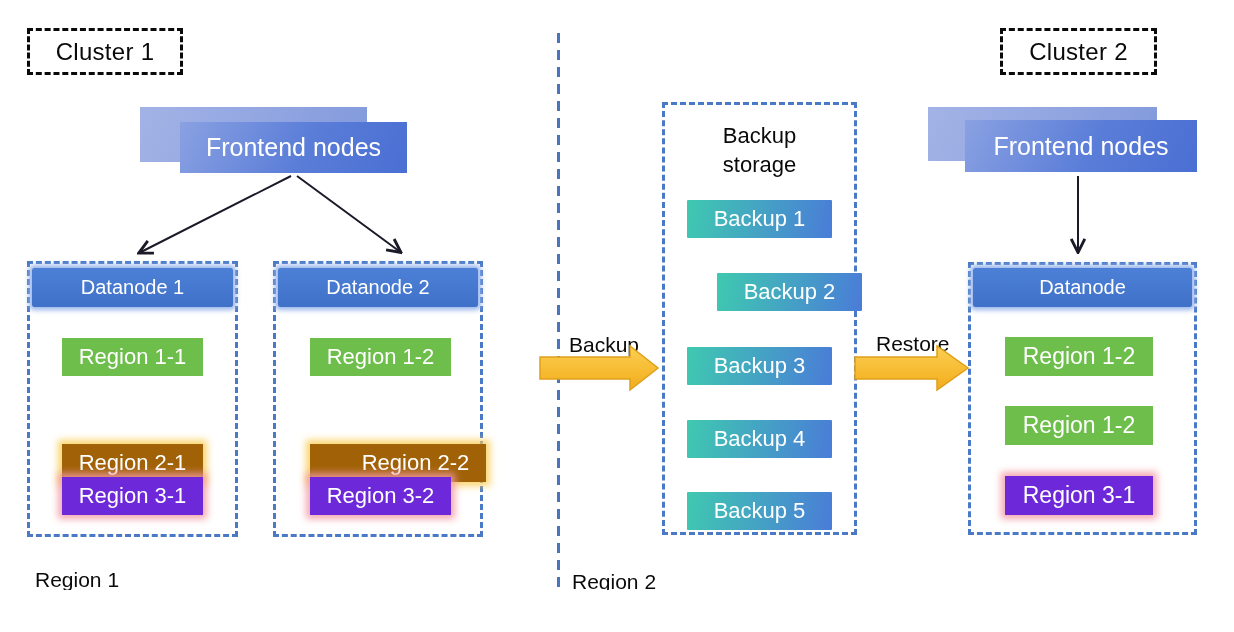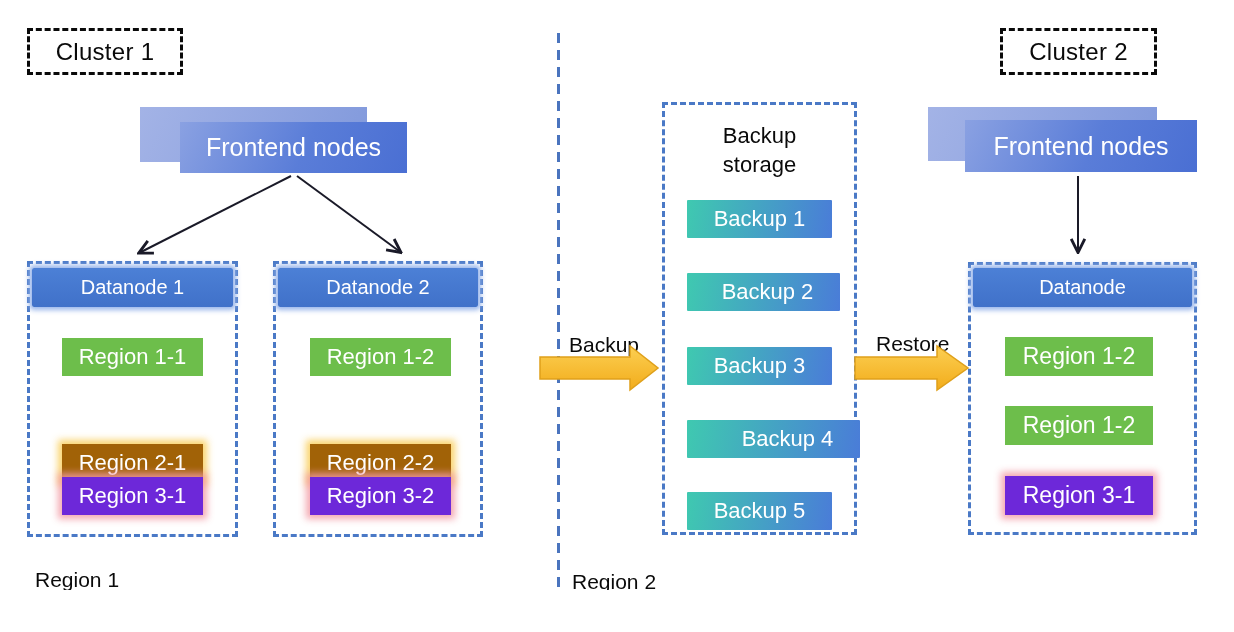--- a/index.html
+++ b/index.html
@@ -78,43 +78,43 @@
     <span>Region 3-1</span>
   </div>
 
   <div class="abs node-container" style="left:273px;top:261px;width:204px;height:270px;"></div>
   <div class="abs dn-header" style="left:278px;top:268px;width:200px;height:39px;">
     <span>Datanode 2</span>
   </div>
   <div class="abs region-box" style="left:310px;top:338px;" data-color="green">
     <span>Region 1-2</span>
   </div>
-  <div class="abs region-box" style="left:310px;top:412px;" data-color="yellow">
+  <div class="abs region-box" style="left:310px;top:412px;padding-left:35px;" data-color="yellow">
     <span>Region 2-2</span>
   </div>
   <div class="abs region-box" style="left:310px;top:477px;" data-color="red">
     <span>Region 3-2</span>
   </div>
 
   <div class="abs vline" style="left:557px;top:33px;height:567px;"></div>
 
   <div class="abs node-container" style="left:662px;top:102px;width:189px;height:427px;"></div>
   <div class="abs bs-title" style="left:662px;top:110px;width:195px;">
     <div style="width:110px;margin:11px auto;">Backup storage</div>
   </div>
   <div class="abs backup-box" style="left:687px;top:200px;">
     <span>Backup 1</span>
   </div>
-  <div class="abs backup-box" style="left:687px;top:273px;padding-left:8px;">
+  <div class="abs backup-box" style="left:717px;top:273px;">
     <span>Backup 2</span>
   </div>
   <div class="abs backup-box" style="left:687px;top:347px;">
     <span>Backup 3</span>
   </div>
-  <div class="abs backup-box" style="left:687px;top:420px;padding-left:28px;">
+  <div class="abs backup-box" style="left:687px;top:420px;">
     <span>Backup 4</span>
   </div>
   <div class="abs backup-box" style="left:687px;top:492px;">
     <span>Backup 5</span>
   </div>
 
   <div class="abs cluster-label" style="left:1000px;top:28px;width:151px;height:41px;">
     <span>Cluster 2</span>
   </div>
 

